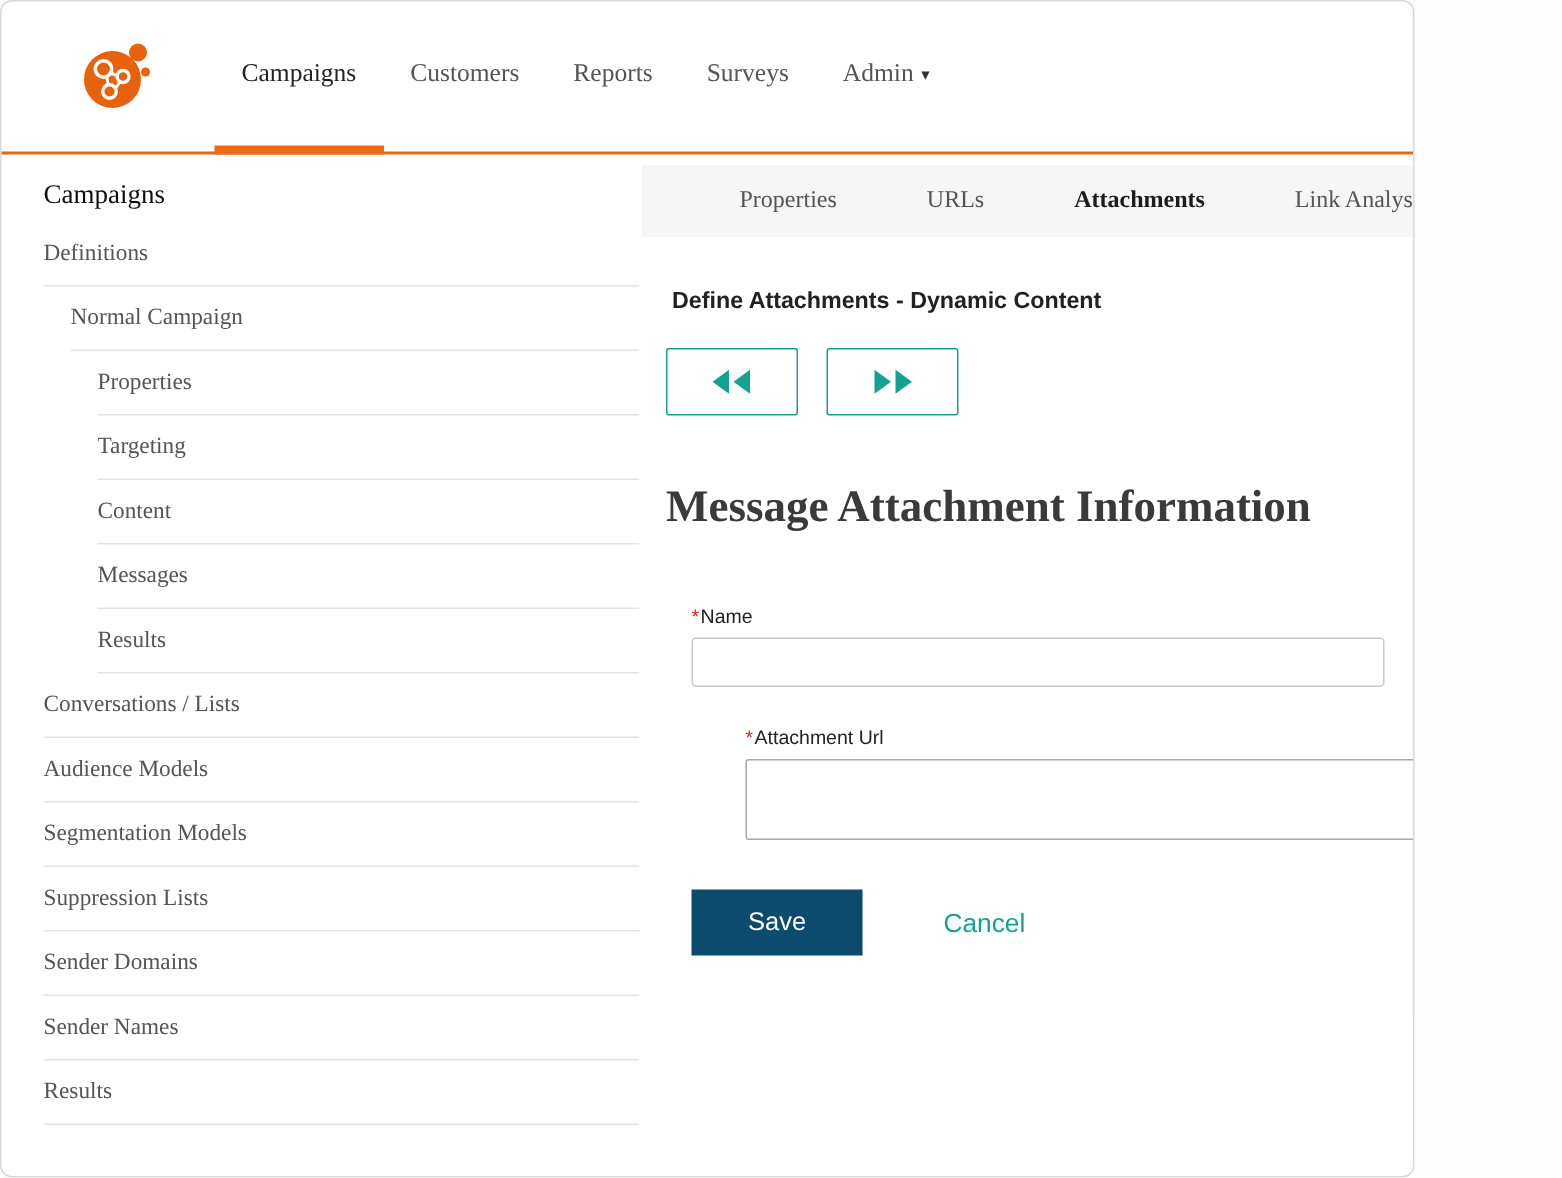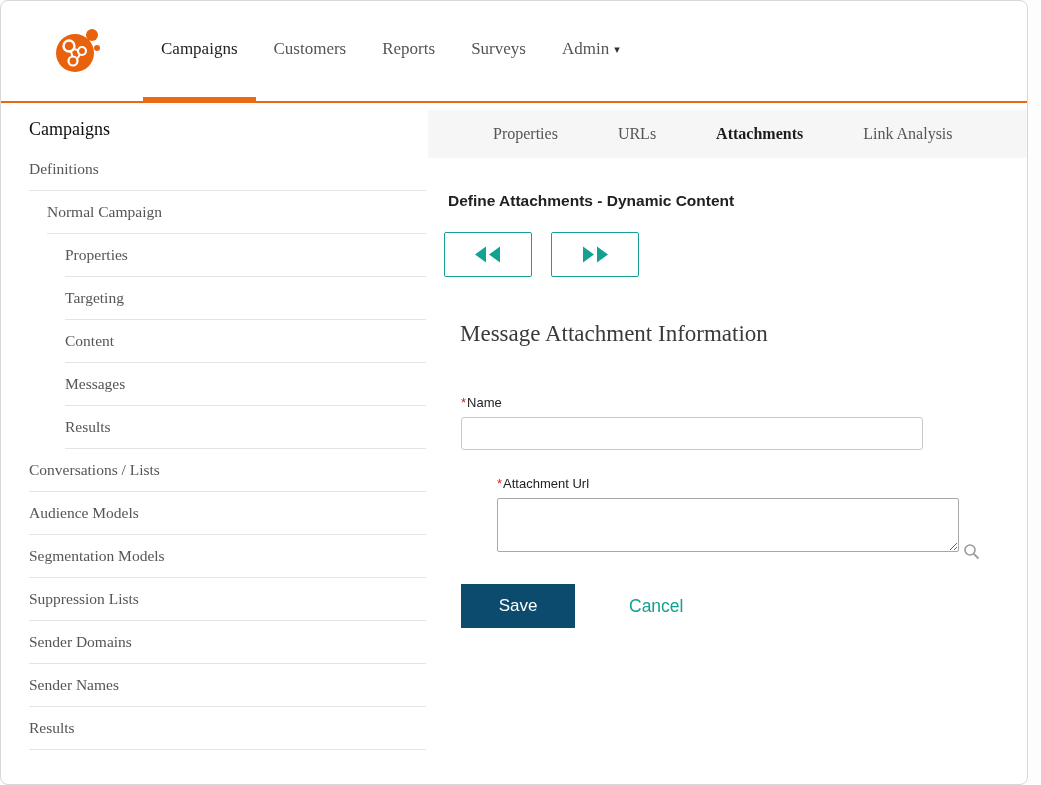--- a/index.html
+++ b/index.html
@@ -1,18 +1,18 @@
 <!DOCTYPE html>
 <html><head>
 <meta charset="utf-8">
 <style>
   * { box-sizing: border-box; }
   html,body { margin:0; padding:0; background:#fdfdfd; font-family:"Liberation Sans", sans-serif; }
   .page {
-    width:1028px; height:785px; background:#fff;
+    width:943px; height:785px; background:#fff;
     border:1px solid #d8d8d8; border-radius:8px; overflow:hidden;
     position:relative;
   }
   
   .header { height:100px; display:flex; align-items:stretch; padding-left:52px; }
   .logo-wrap { display:flex; align-items:center; margin-right:42px; }
   .topnav { display:flex; align-items:stretch; }
   .nav-item {
     display:flex; align-items:center; padding:0 18px;
     font-family:"Liberation Serif", serif; font-size:17px; color:#555;
@@ -53,22 +53,22 @@
   .page-title { font-size:15.5px; font-weight:bold; color:#212121; margin:4px; }
 
   .pager { margin-top:22px; display:flex; gap:19px; }
   .pager-btn {
     width:88px; height:45px; background:#fff; border:1px solid #16a095;
     border-radius:2px; display:flex; align-items:center; justify-content:center;
     cursor:pointer; padding:0;
   }
 
   .section-title {
-    font-family:"Liberation Serif", serif; font-weight:normal;
-    font-size:23px; color:#3a3a3a; margin:44px 0 0 16px;
+    font-family:"Liberation Serif", serif; font-weight:bold;
+    font-size:30px; color:#3a3a3a; margin:44px 0 0 0;
   }
 
   .form { margin:48px 0 0 17px; }
   .field-label { font-size:13px; color:#222; margin-bottom:7px; }
   .req { color:#e01b1b; margin-right:1px; }
   .text-input {
     width:462px; height:33px; border:1px solid #c9c9c9; border-radius:3px;
     padding:0 9px; font-size:14px; color:#333; outline:none;
   }
   .field + .field { margin-top:26px;padding-left:36px; }

